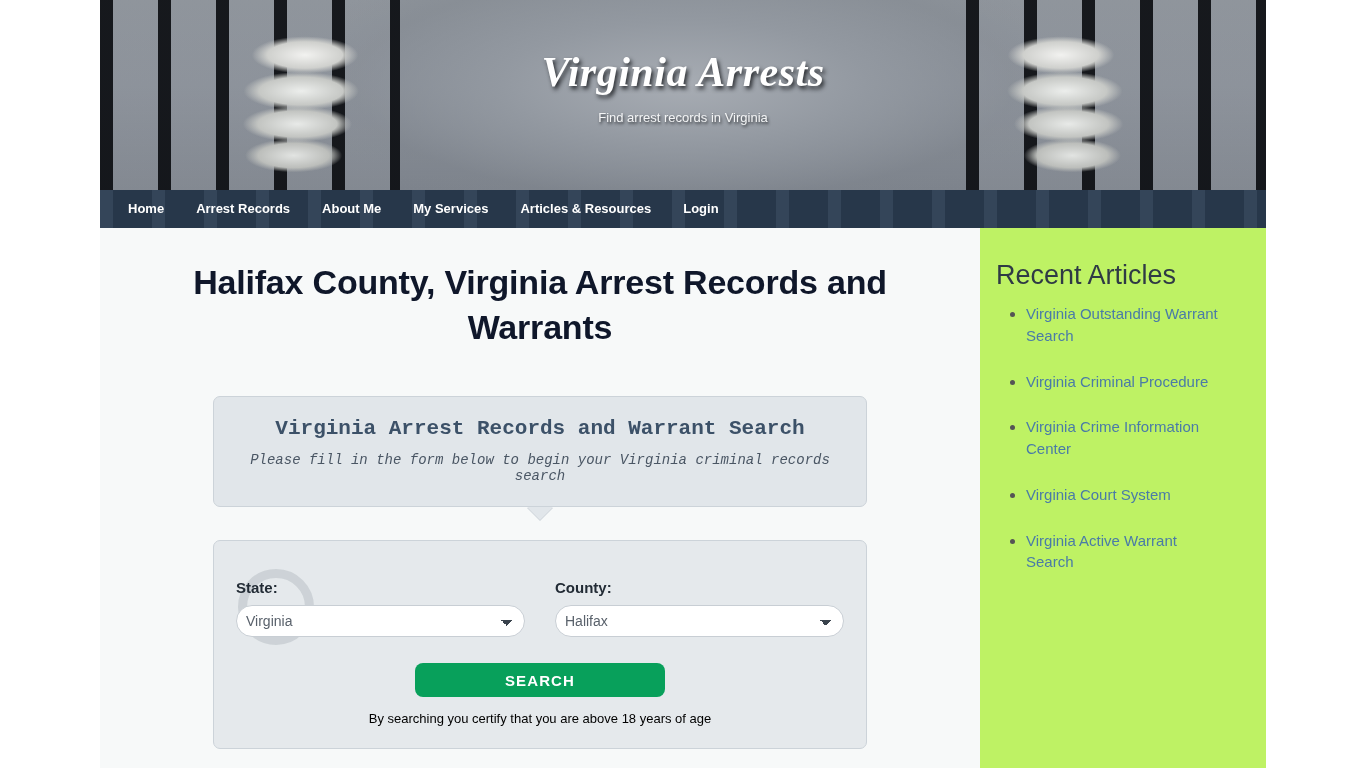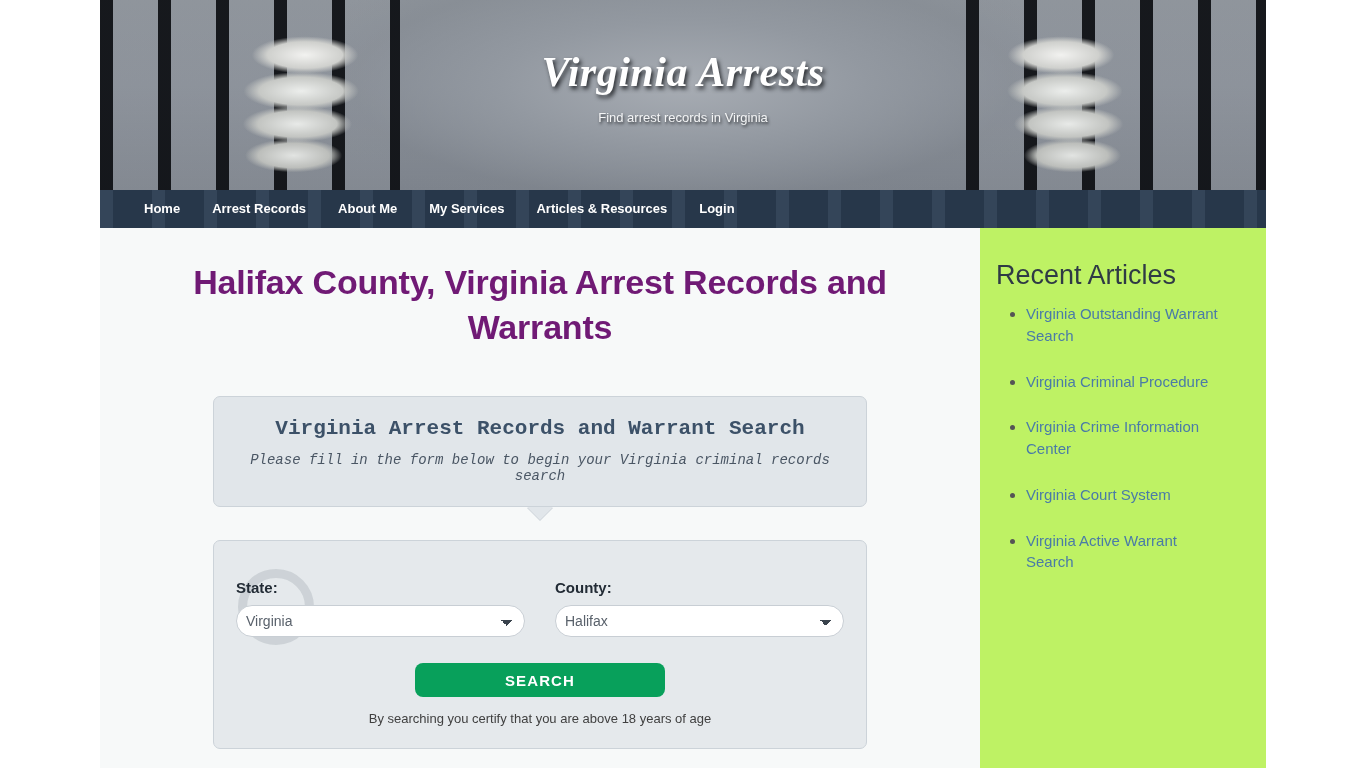--- a/index.html
+++ b/index.html
@@ -95,21 +95,20 @@
   }
 
   
   .nav {
     position: relative;
     height: 38px;
     background: #2b3d52;
     overflow: hidden;
     display: flex;
     align-items: center;
-    padding-left: 16px;
   }
   .nav-texture {
     position: absolute;
     inset: 0;
     background-image: repeating-linear-gradient(
       90deg,
       rgba(255,255,255,0.045) 0px,
       rgba(255,255,255,0.045) 13px,
       rgba(0,0,0,0.10) 13px,
       rgba(0,0,0,0.10) 52px
@@ -149,21 +148,21 @@
     width: 286px;
     background: #bef264;
     box-sizing: border-box;
     padding: 24px 28px 0 16px;
   }
 
   .page-title {
     text-align: center;
     font-size: 34px;
     font-weight: bold;
-    color: #701a75;
+    color: #0f172a;
     margin: 32px 48px 0 48px;
     line-height: 1.32;
     letter-spacing: -0.2px;
   }
 
   
   .callout-wrap {
     position: relative;
     margin: 46px auto 0 auto;
     width: 654px;
@@ -299,21 +298,21 @@
     font-weight: bold;
     letter-spacing: 1.1px;
     border: 0;
     border-radius: 8px;
     cursor: pointer;
     font-family: "Liberation Sans", sans-serif;
   }
   .disclaimer {
     text-align: center;
     font-size: 13px;
-    color: #404040;
+    color: #000000;
     margin: 14px 0 0 0;
     position: relative;
     z-index: 2;
   }
 
   
   .side-title {
     font-size: 27px;
     color: #2f3a45;
     margin: 8px 0 10px 0;

